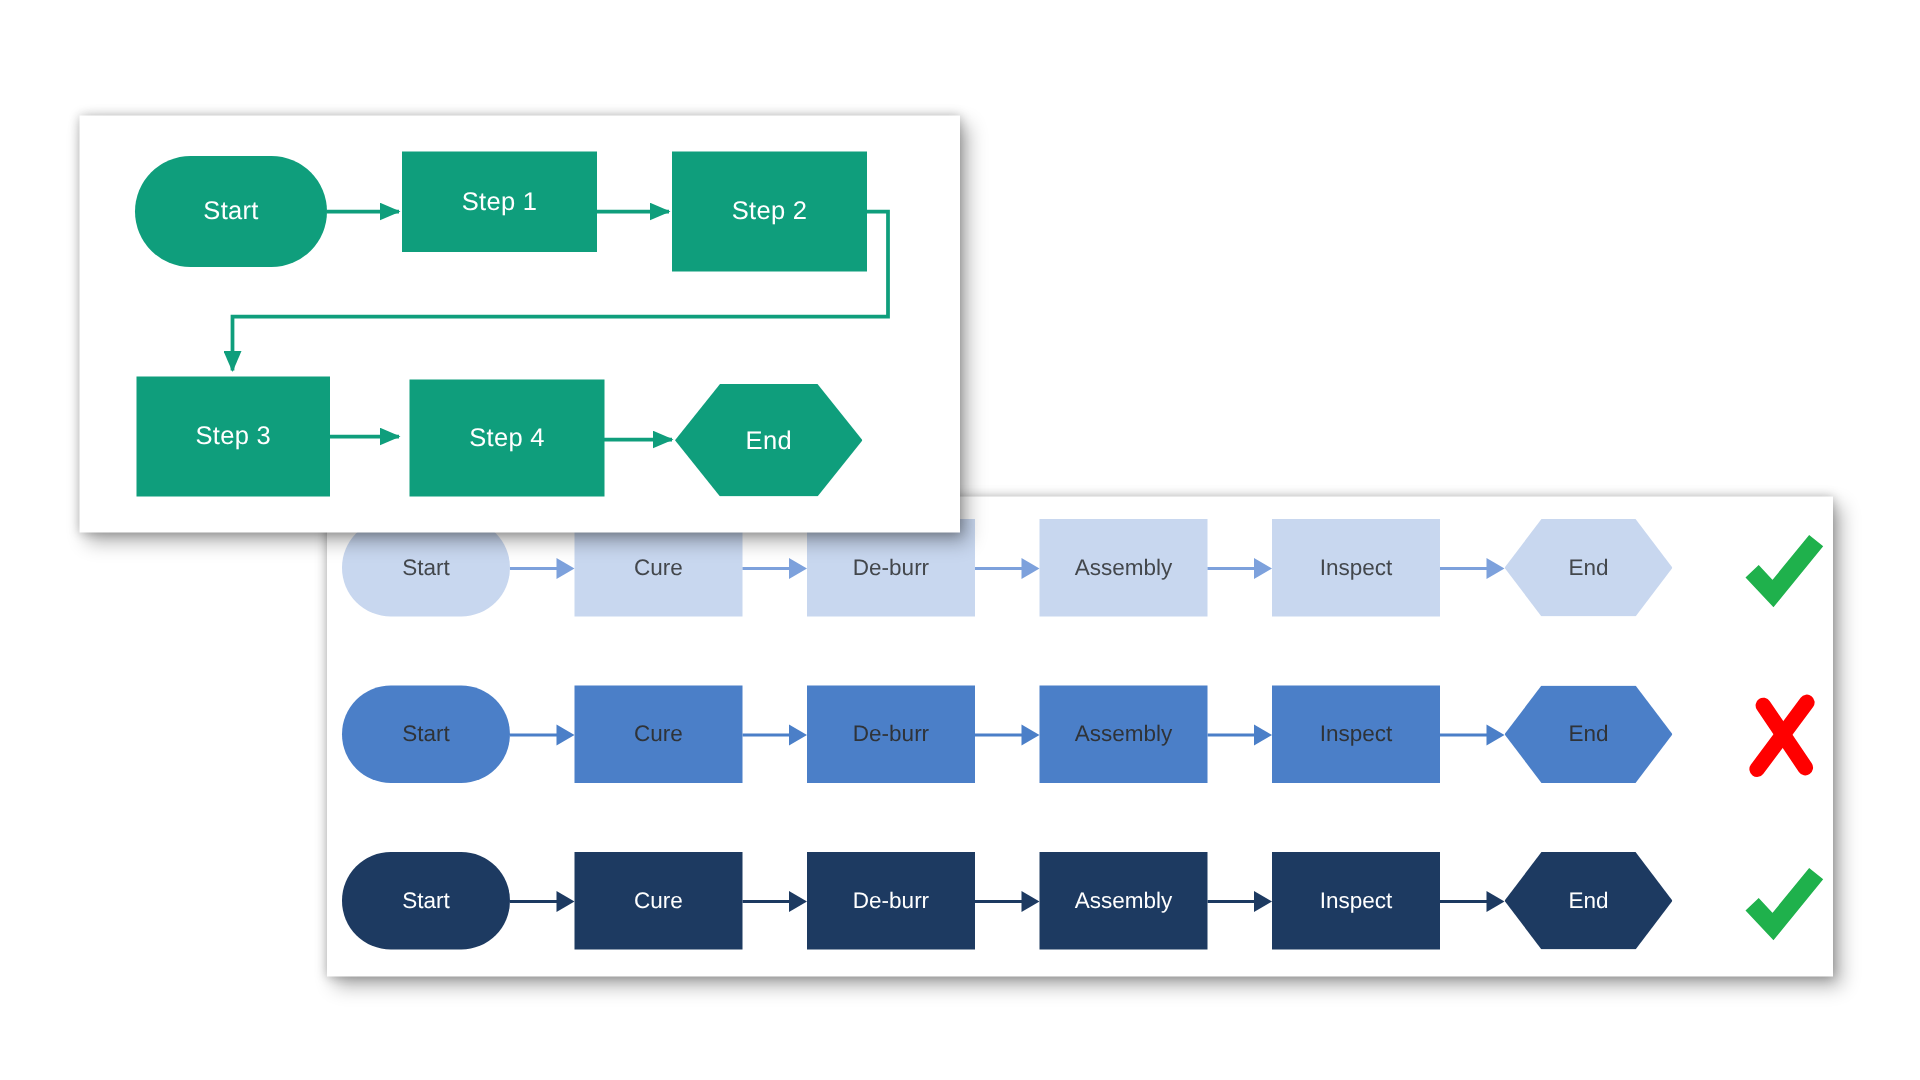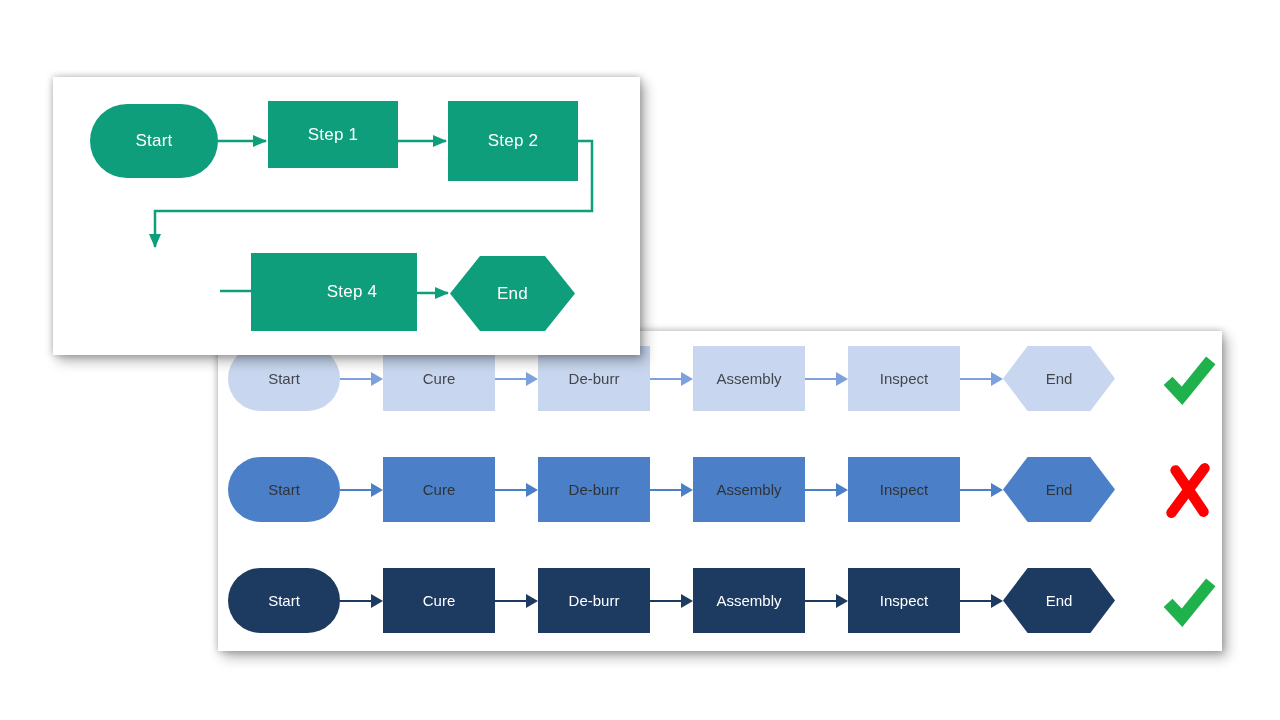--- a/index.html
+++ b/index.html
@@ -18,21 +18,21 @@
   
   .gnode {
     position:absolute; background:#0F9E7C; color:#ffffff;
     display:flex; align-items:center; justify-content:center;
     font-size:17px; letter-spacing:0.2px;
   }
   #g-start { left:37px;  top:27px;  width:128px; height:74px; border-radius:37px; }
   #g-step1 { left:215px; top:24px;  width:130px; height:67px; }
   #g-step2 { left:395px; top:24px;  width:130px; height:80px; }
   #g-step3 { left:38px;  top:174px; width:129px; height:80px; }
-  #g-step4 { left:198px; top:176px; width:130px; height:78px;padding-left:36px; }
+  #g-step4 { left:220px; top:176px; width:130px; height:78px; }
   #g-end   { left:397px; top:179px; width:125px; height:75px;
              clip-path:polygon(24% 0,76% 0,100% 50%,76% 100%,24% 100%,0 50%); }
   #green-connectors { position:absolute; left:0; top:0; pointer-events:none; }
 
   
   .prow { position:absolute; left:10px; height:65px; display:flex; align-items:center; }
   .prow-1 { top:15px; } .prow-2 { top:126px; } .prow-3 { top:237px; }
   .pnode {
     flex:none; width:112px; height:65px;
     display:flex; align-items:center; justify-content:center;
@@ -82,20 +82,23 @@
   </svg>
   <div class="gnode" id="g-start">
     <span>Start</span>
   </div>
   <div class="gnode" id="g-step1">
     <span>Step 1</span>
   </div>
   <div class="gnode" id="g-step2">
     <span>Step 2</span>
   </div>
+  <div class="gnode" id="g-step3">
+    <span>Step 3</span>
+  </div>
   <div class="gnode" id="g-step4">
     <span>Step 4</span>
   </div>
   <div class="gnode" id="g-end">
     <span>End</span>
   </div>
 </div>
 
 <div class="panel" id="process-panel">
 

